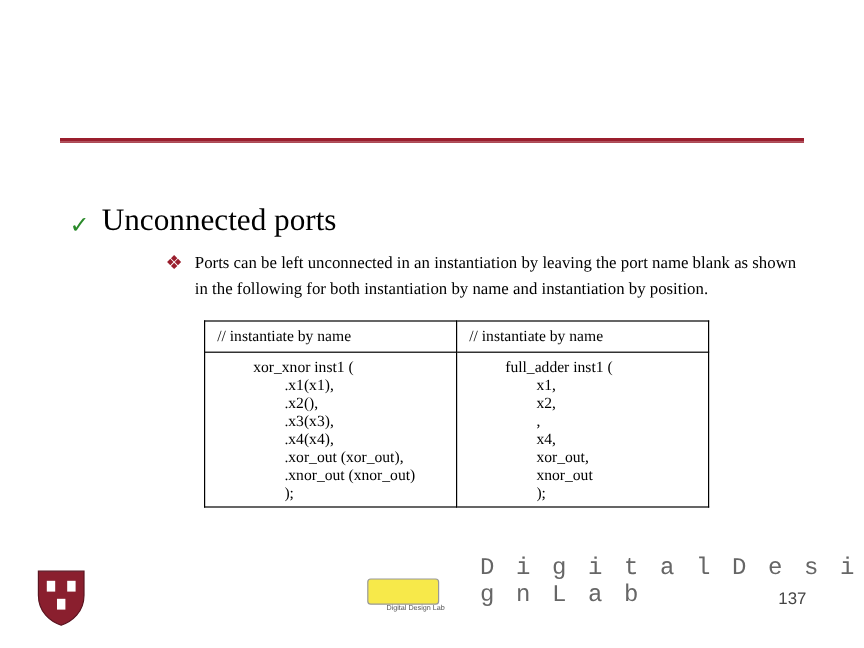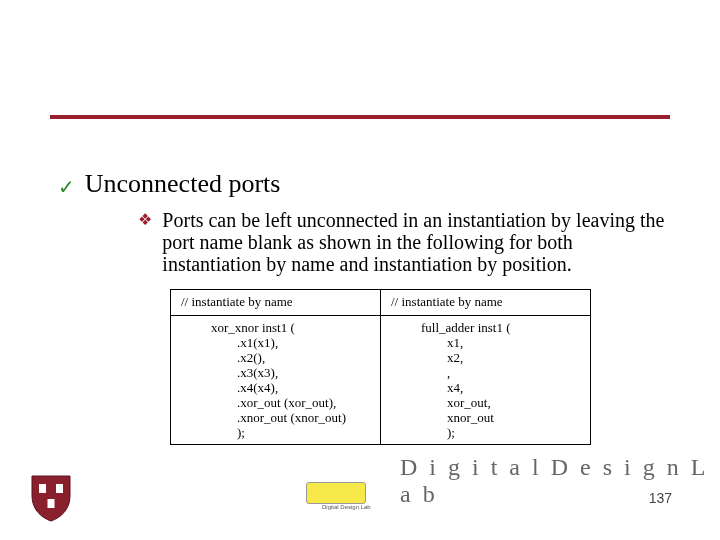--- a/index.html
+++ b/index.html
@@ -7,33 +7,33 @@
   .slide { width: 720px; height: 540px; position: relative; padding: 70px 50px 0 50px; }
   .top-rule { position: absolute; top: 115px; left: 50px; right: 50px; height: 3px; background: #9a1e2d; }
   .top-rule::after { content: ""; position: absolute; left: 0; right: 0; top: 3px; height: 1px; background: #9a1e2d; }
 
   .h1 { display: flex; align-items: baseline; gap: 10px; margin-top: 55px; margin-left: 8px; }
   .check { color: #2a8a2a; font-size: 20px; line-height: 1; position: relative; top: 2px; }
   .h1-text { font-size: 26px; margin-top: 44px; }
 
   .body { margin: 10px 0 0 88px; display: flex; gap: 10px; }
   .diamond { color: #9a1e2d; font-size: 16px; line-height: 22px; }
-  .body-text { font-size: 20px; line-height: 22px; max-width: 520px; }
+  .body-text { font-size: 14px; line-height: 22px; max-width: 520px; }
 
   .code-table { margin: 14px 0 0 120px; border-collapse: collapse; padding-left: 12px; }
   .code-table td { border: 1px solid #000; vertical-align: top; padding: 4px 10px 6px 10px; width: 210px; font-family: "Times New Roman", serif; font-size: 13px; line-height: 15px; }
   .code-table tr.row2 td { padding-top: 4px; padding-bottom: 4px; }
 
   .footer { position: absolute; bottom: 18px; left: 0; right: 0; height: 56px; }
   .crest { position: absolute; left: 30px; bottom: 0; width: 42px; height: 48px; }
   .crest svg { width: 42px; height: 48px; display: block; }
   .ddl-logo { position: absolute; left: 300px; bottom: 6px; width: 72px; height: 40px; }
   .ddl-logo .chip { position: absolute; left: 6px; top: 6px; width: 60px; height: 22px; background: #f7e94a; border: 1px solid #999; border-radius: 3px; }
   .ddl-logo .cap { position: absolute; left: 22px; top: 28px; font-size: 6px; color: #555; white-space: nowrap; font-family: Arial, sans-serif; }
-  .lab-text { position: absolute; left: 400px; bottom: 14px; font-family: Liberation Serif, serif; font-size: 24px; letter-spacing: 3px; color: #666; }
+  .lab-text { position: absolute; left: 400px; bottom: 14px; font-family: Liberation Mono, monospace; font-size: 20px; letter-spacing: 3px; color: #666; }
   .page-num { position: absolute; right: 48px; bottom: 16px; font-size: 14px; font-family: Arial, sans-serif; color: #444; }
 
   .code-line { white-space: pre; margin-left: 30px; }
 </style>
 </head>
 <body>
 
 <div class="slide">
   <div class="top-rule"></div>
 

